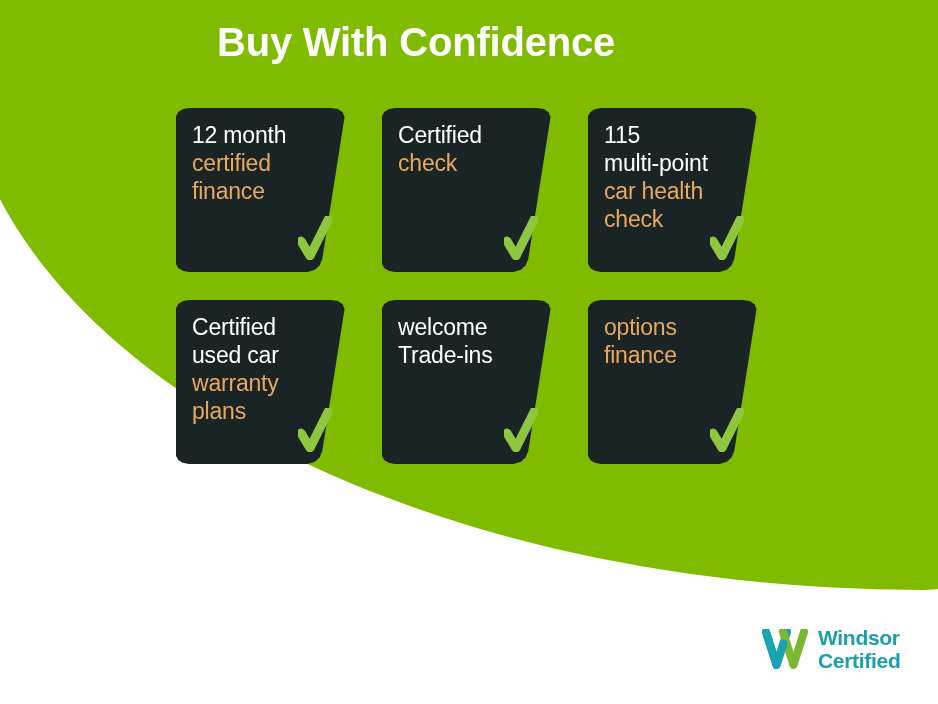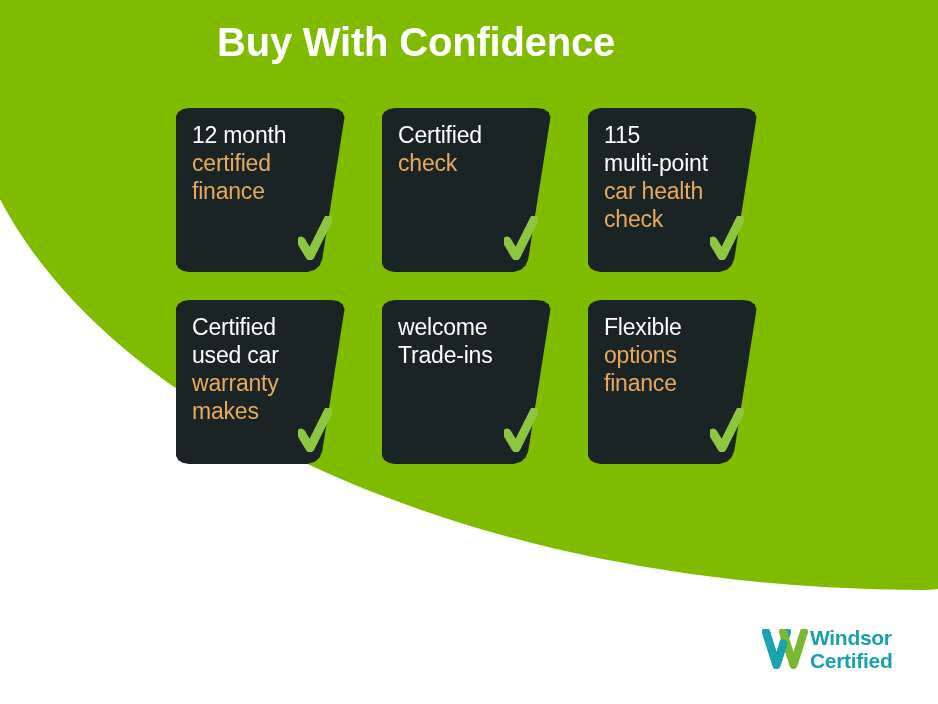--- a/index.html
+++ b/index.html
@@ -110,21 +110,21 @@
   .tick svg { display: block; width: 100%; height: 100%; }
 
   
   .logo {
     position: absolute;
     left: 762px;
     top: 626px;
     display: flex;
     flex-direction: row;
     align-items: center;
-    gap: 2px;
+    gap: 10px;
     z-index: 3;
   }
   .logo-mark { width: 46px; height: 40px; flex: 0 0 46px; }
   .logo-mark svg { display: block; width: 100%; height: 100%; }
   .logo-words {
     color: #19A0AE;
     font-size: 21px;
     font-weight: bold;
     line-height: 23px;
     letter-spacing: -0.3px;
@@ -188,21 +188,21 @@
     </div>
 
     <div class="card-row">
 
       <div class="card">
         <div class="card-bg"></div>
         <div class="card-text">
           <span class="line-white">Certified</span>
           <span class="line-white">used car</span>
           <span class="line-amber">warranty</span>
-          <span class="line-amber">makes</span>
+          <span class="line-amber">plans</span>
         </div>
         <div class="tick">
           <svg viewBox="0 0 34 44" xmlns="http://www.w3.org/2000/svg">
             <path d="M3 25 L12 40 L31 2" fill="none" stroke="#8DC63F" stroke-width="9" stroke-linecap="round" stroke-linejoin="round"></path>
           </svg>
         </div>
       </div>
 
       <div class="card">
         <div class="card-bg"></div>
@@ -213,21 +213,20 @@
         <div class="tick">
           <svg viewBox="0 0 34 44" xmlns="http://www.w3.org/2000/svg">
             <path d="M3 25 L12 40 L31 2" fill="none" stroke="#8DC63F" stroke-width="9" stroke-linecap="round" stroke-linejoin="round"></path>
           </svg>
         </div>
       </div>
 
       <div class="card">
         <div class="card-bg"></div>
         <div class="card-text">
-          <span class="line-white">Flexible</span>
           <span class="line-amber">options</span>
           <span class="line-amber">finance</span>
         </div>
         <div class="tick">
           <svg viewBox="0 0 34 44" xmlns="http://www.w3.org/2000/svg">
             <path d="M3 25 L12 40 L31 2" fill="none" stroke="#8DC63F" stroke-width="9" stroke-linecap="round" stroke-linejoin="round"></path>
           </svg>
         </div>
       </div>
 

